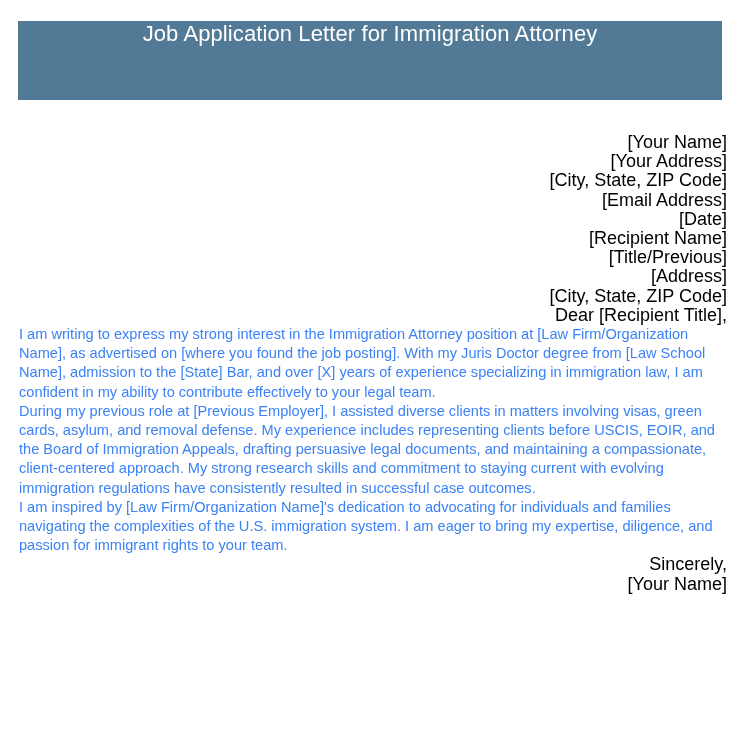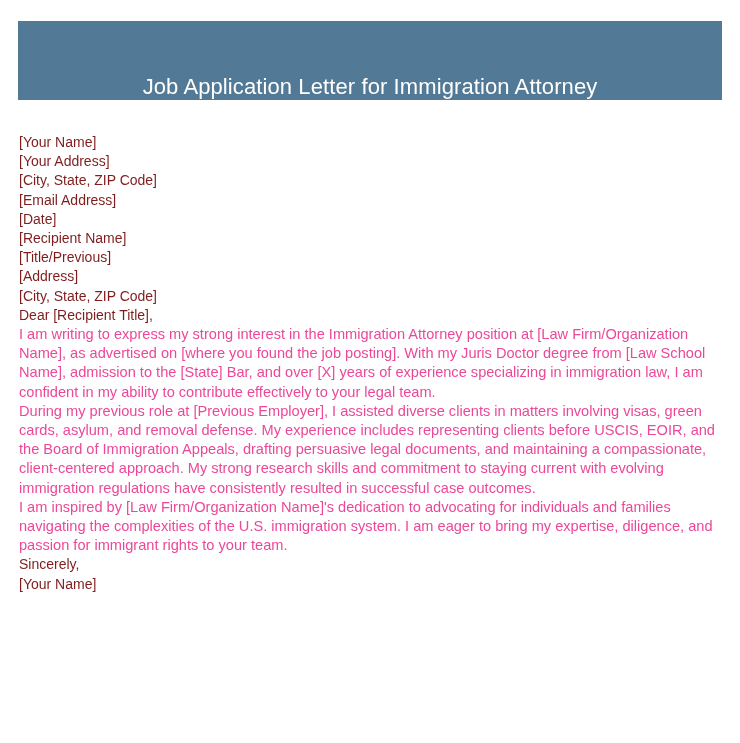--- a/index.html
+++ b/index.html
@@ -22,21 +22,21 @@
   }
 
   .header-banner {
     position: absolute;
     left: 18px;
     top: 21px;
     width: 704px;
     height: 79px;
     background: #527a96;
     display: flex;
-    align-items: flex-end;
+    align-items: flex-start;
     justify-content: center;
   }
 
   .header-title {
     color: #ffffff;
     font-size: 22px;
     font-weight: 400;
     letter-spacing: 0.1px;
     line-height: 1.2;
     text-align: center;
@@ -44,30 +44,30 @@
   }
 
   .letter-body {
     position: absolute;
     left: 19px;
     top: 133px;
     width: 708px;
   }
 
   .line {
-    color: #7f1d1d;
-    font-size: 14px;
+    color: #000000;
+    font-size: 18px;
     line-height: 19.2px;
     font-weight: 400;
-    text-align: left;
+    text-align: right;
     word-wrap: break-word;
   }
 
   .para {
-    color: #ec4899;
+    color: #3b82f6;
     font-size: 14.6px;
     line-height: 19.2px;
     font-weight: 400;
     text-align: left;
     margin: 0;
   }
 </style>
 </head>
 <body>
 

